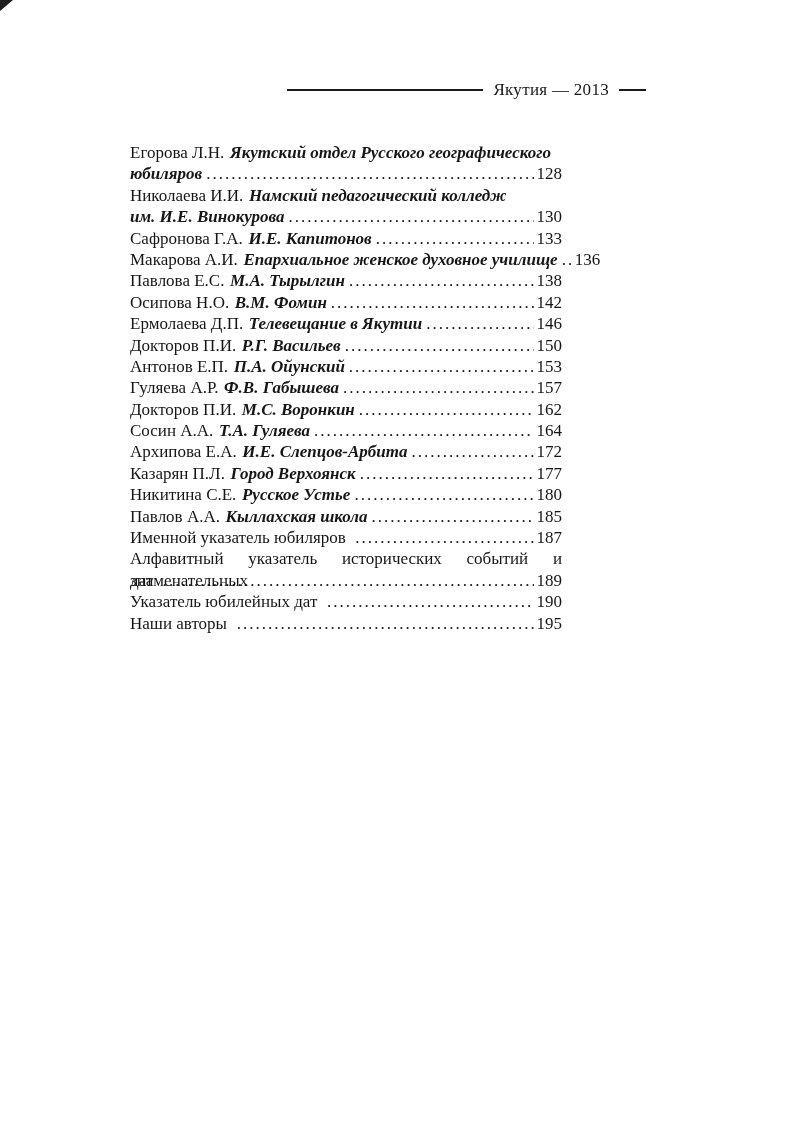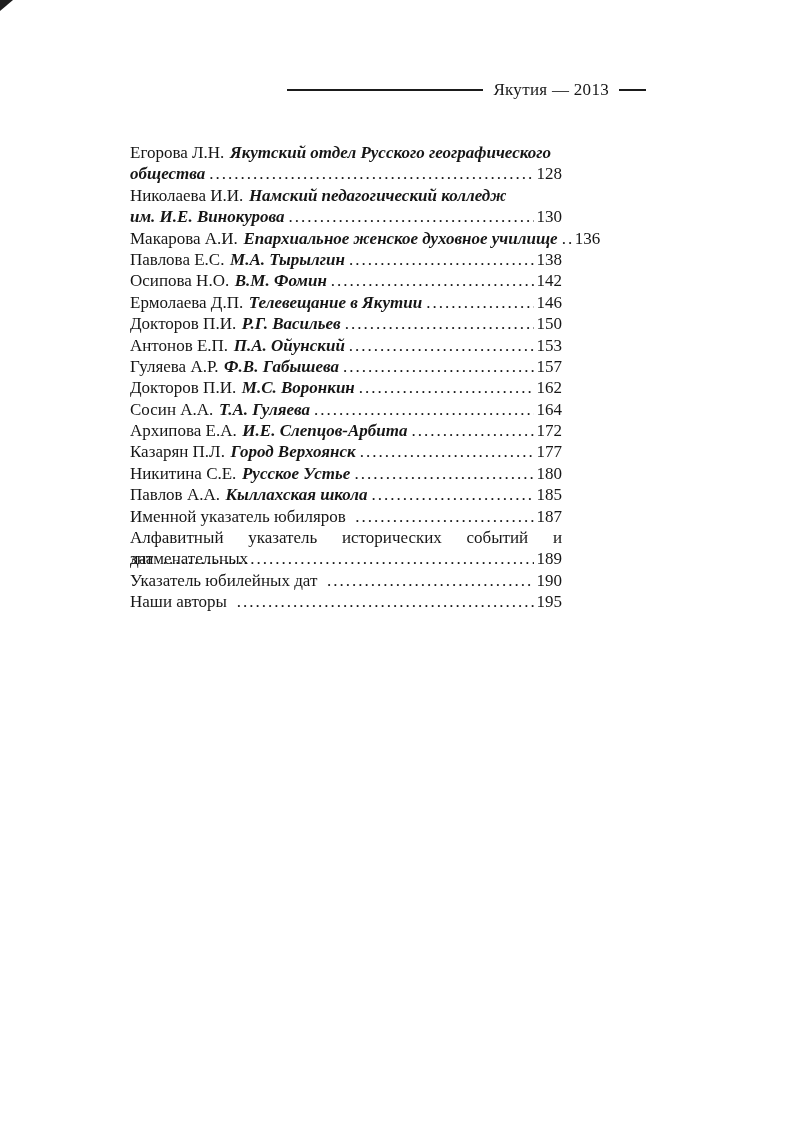--- a/index.html
+++ b/index.html
@@ -96,34 +96,40 @@
     <span class="hdr-title">Якутия — 2013</span>
     <span class="rule rule-short"></span>
   </div>
 
   <div class="toc">
 
     <div class="toc-line block"><span class="plain">Егорова Л.Н.</span><span class="italic">Якутский отдел Русского географического</span></div>
 
     <div class="toc-line">
         <span class="plain"></span>
-        <span class="italic">общества</span>
+        <span class="italic">юбиляров</span>
         <span class="leader"></span>
         <span class="pageno">128</span>
       </div>
 
     <div class="toc-line block"><span class="plain">Николаева И.И.</span><span class="italic">Намский педагогический колледж</span></div>
 
     <div class="toc-line">
         <span class="plain"></span>
         <span class="italic">им. И.Е. Винокурова</span>
         <span class="leader"></span>
         <span class="pageno">130</span>
       </div>
 
+    <div class="toc-line">
+        <span class="plain">Сафронова Г.А.</span>
+        <span class="italic">И.Е. Капитонов</span>
+        <span class="leader"></span>
+        <span class="pageno">133</span>
+      </div>
 
     <div class="toc-line">
         <span class="plain">Макарова А.И.</span>
         <span class="italic">Епархиальное женское духовное училище</span>
         <span class="leader"></span>
         <span class="pageno">136</span>
       </div>
 
     <div class="toc-line">
         <span class="plain">Павлова Е.С.</span>

